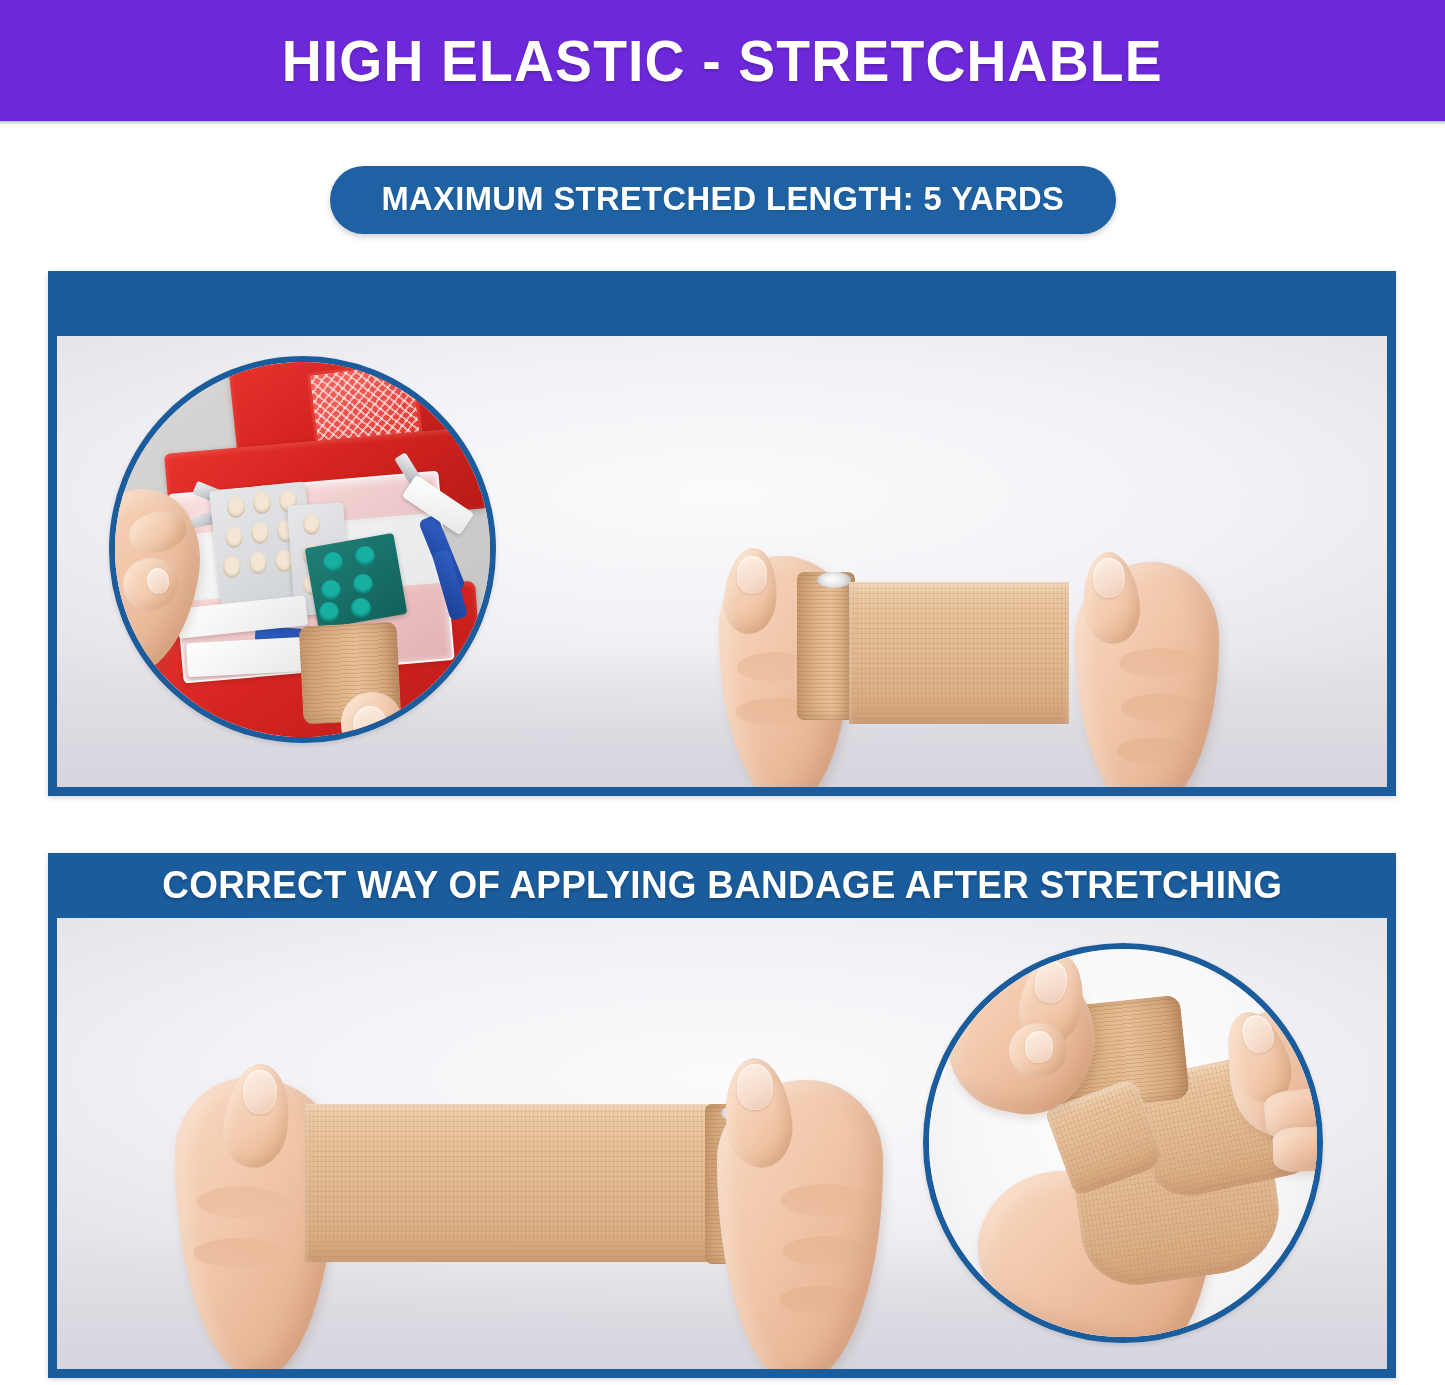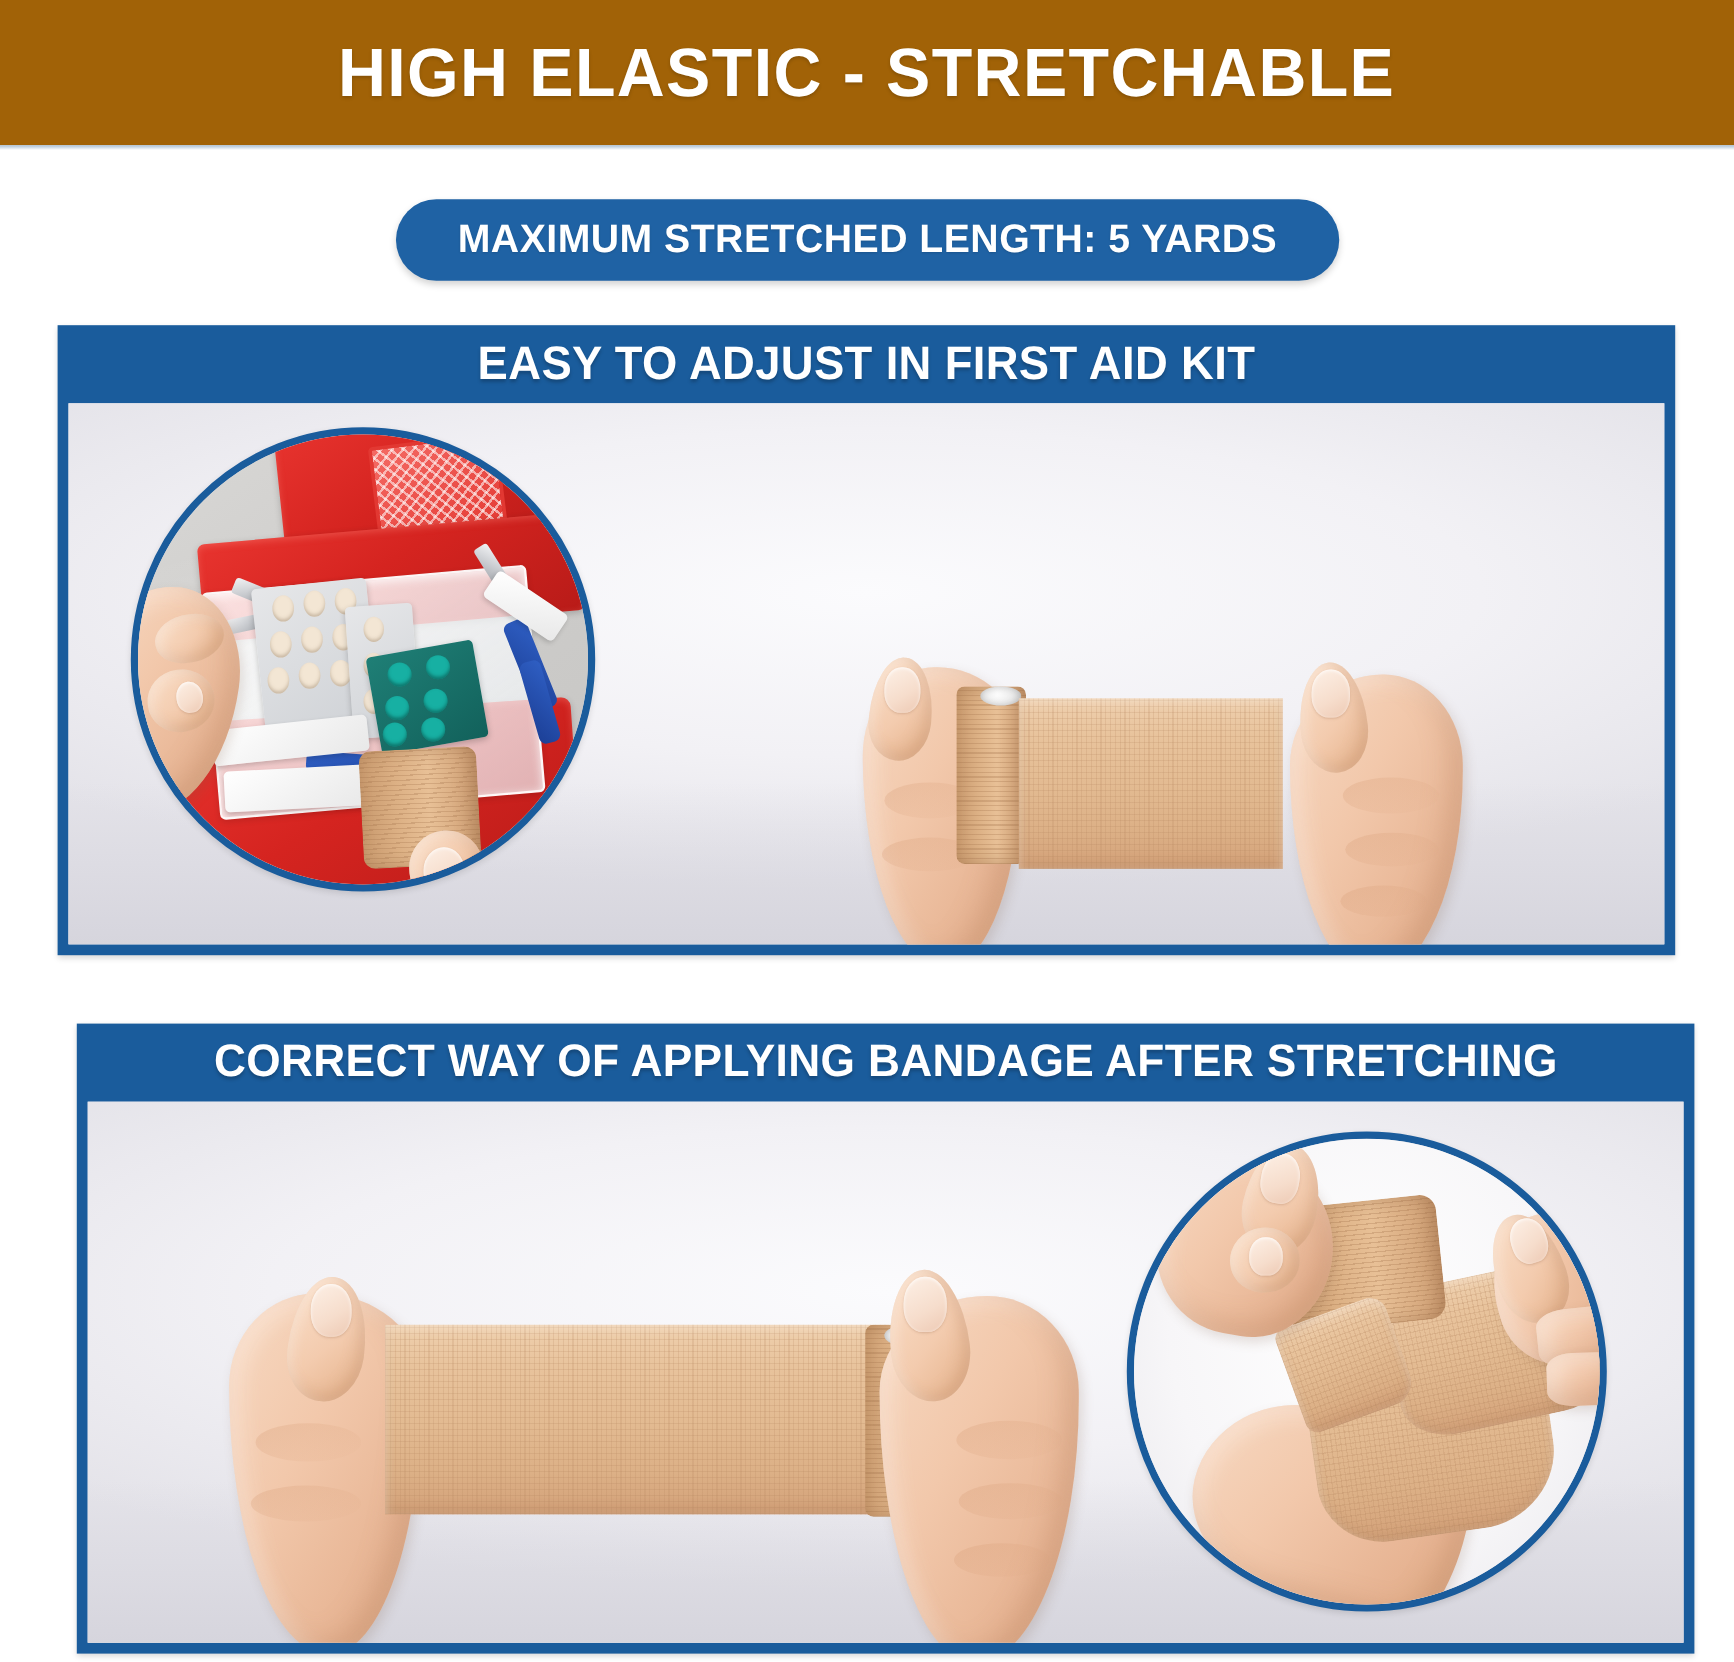--- a/index.html
+++ b/index.html
@@ -7,21 +7,21 @@
   body {
     font-family:"Liberation Sans", sans-serif;
     background:#ffffff;
     overflow:hidden;
     position:relative;
   }
 
   
   .top-banner{
     position:absolute; left:0; top:0; width:1445px; height:121px;
-    background:#a16207;
+    background:#6d28d9;
     display:flex; align-items:center; justify-content:center;
   }
   .top-banner-title{
     color:#ffffff;
     font-size:57px;
     font-weight:bold;
     letter-spacing:1.2px;
     transform:scaleX(.97);
     text-shadow:0 2px 3px rgba(0,0,0,.18);
     white-space:nowrap;
@@ -50,21 +50,21 @@
     text-shadow:0 1px 2px rgba(0,0,0,.14);
   }
 
   
   .panel{
     position:absolute;
     background:#1a5c9c;
     box-shadow:0 2px 5px rgba(0,0,0,.16);
   }
   #panel-1{ left:48px; top:271px; width:1348px; height:525px; }
-  #panel-2{ left:64px; top:853px; width:1348px; height:525px; }
+  #panel-2{ left:48px; top:853px; width:1348px; height:525px; }
 
   .panel-header{
     height:65px;
     display:flex; align-items:center; justify-content:center;
   }
   .panel-header-title{
     color:#ffffff;
     font-size:39px;
     font-weight:bold;
     letter-spacing:.3px;
@@ -240,23 +240,20 @@
 <div class="top-banner">
   <div class="top-banner-title">HIGH ELASTIC - STRETCHABLE</div>
 </div>
 <div class="banner-underline"></div>
 
 <div class="badge-wrap">
   <div class="badge">MAXIMUM STRETCHED LENGTH: 5 YARDS</div>
 </div>
 
 <div class="panel" id="panel-1">
-  <div class="panel-header">
-    <div class="panel-header-title">EASY TO ADJUST IN FIRST AID KIT</div>
-  </div>
   <div class="panel-body">
 
     <div class="photo-bg"></div>
 
     <div class="circle-inset" id="kit-circle">
       <div class="inset-art">
         <div class="kit-ground"></div>
         <div class="kit-speck" style="left:26px;top:44px;width:5px;height:4px;"></div>
         <div class="kit-speck" style="left:60px;top:96px;width:4px;height:4px;"></div>
         <div class="kit-speck" style="left:40px;top:150px;width:6px;height:5px;"></div>

